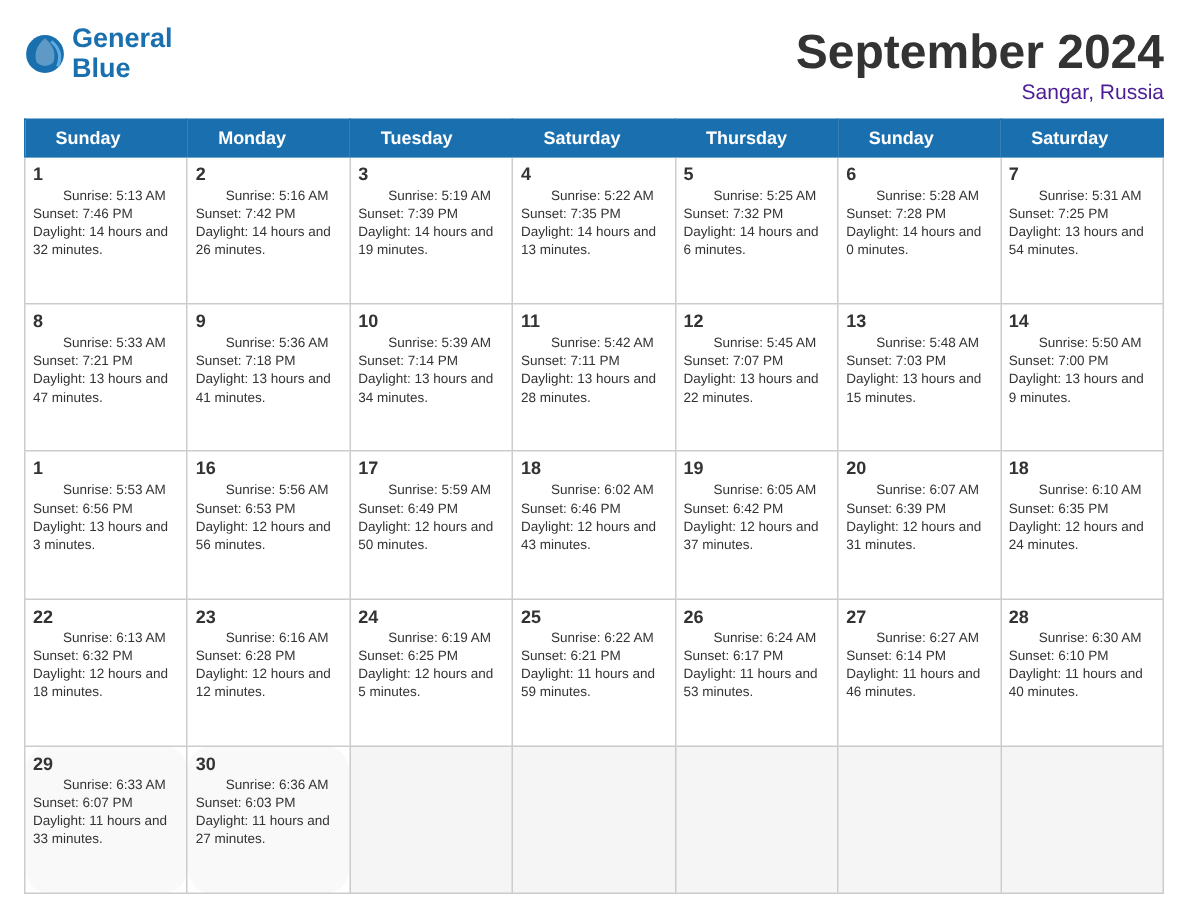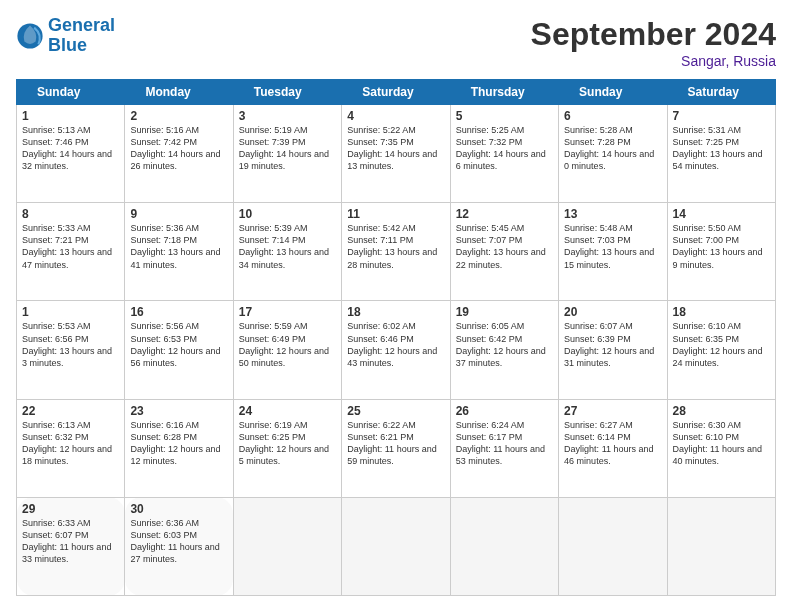--- a/index.html
+++ b/index.html
@@ -87,20 +87,21 @@
     .day-num {
       font-size: 12px;
       font-weight: bold;
       display: block;
       margin-bottom: 1px;
     }
     .day-info {
       font-size: 9px;
       line-height: 1.35;
       color: #333;
+      margin-left: 20px;
     }
     tr { height: auto; }
   </style>
 </head>
 <body>
 
 <div class="page">
   <div class="header">
     <div class="logo">
       <svg class="logo-icon" viewBox="0 0 40 40">

